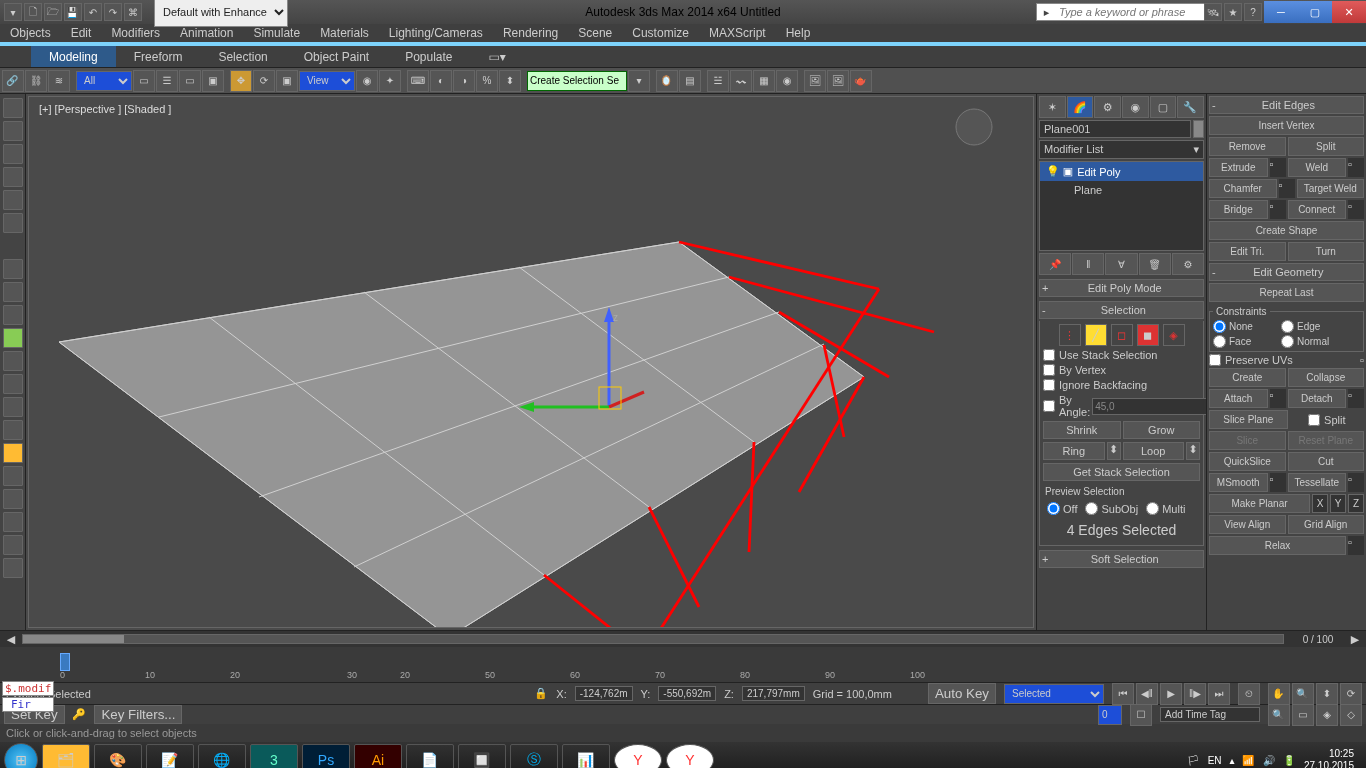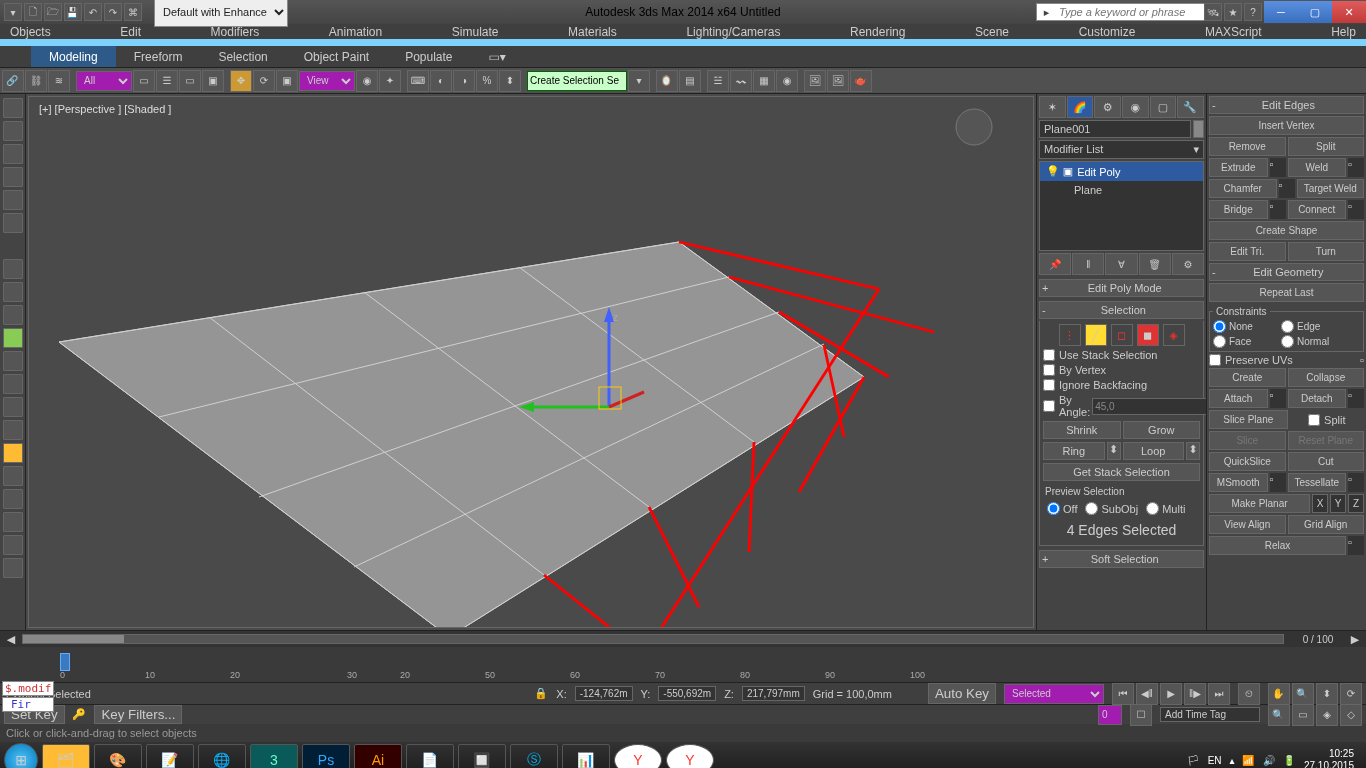--- a/index.html
+++ b/index.html
@@ -11,30 +11,30 @@
 .titlebar .center{position:absolute;left:50%;transform:translateX(-50%);color:#000;font-size:12px;}
 .titlebar .search{position:absolute;right:160px;width:170px;height:18px;background:#fff;border:1px solid #888;display:flex;align-items:center;}
 .titlebar .search input{width:150px;border:none;outline:none;font-size:11px;font-style:italic;color:#888;padding:0 3px;}
 .titlebar .search .arr{width:20px;text-align:center;color:#444;}
 .titlebar .right-icons{position:absolute;right:104px;display:flex;gap:2px;}
 .titlebar .winbtns{position:absolute;right:0;display:flex;}
 .winbtn{width:34px;height:22px;display:flex;align-items:center;justify-content:center;color:#fff;font-size:11px;}
 .minb{background:linear-gradient(#5b8fe0,#3a6fc0);}
 .maxb{background:linear-gradient(#5b8fe0,#3a6fc0);}
 .closeb{background:linear-gradient(#e05b5b,#c03a3a);}
-.menubar{height:22px;background:#3f3f3f;display:flex;align-items:center;padding:0 10px;gap:20px;border-bottom:7px solid #7dd3fc;justify-content:space-between;}
+.menubar{height:22px;background:#3f3f3f;display:flex;align-items:center;padding:0 10px;gap:20px;border-bottom:4px solid #7dd3fc;}
 .menubar span{color:#ccc;font-size:12px;}
 .ribbon{height:22px;background:#3f3f3f;display:flex;align-items:center;border-bottom:1px solid #222;}
 .ribtab{padding:0 18px;height:100%;display:flex;align-items:center;font-size:12px;color:#ccc;}
 .ribtab.active{background:#2e5a8a;color:#fff;margin-left:31px;}
 .toolbar{height:26px;background:#505050;border-bottom:1px solid #222;display:flex;align-items:center;padding:0 2px;gap:1px;}
 .tbtn{width:22px;height:22px;background:#555;border:1px solid #666;display:flex;align-items:center;justify-content:center;font-size:10px;color:#ccc;}
 .tsep{width:4px;}
 .tsel{background:#c9ffc9;border:1px solid #060;height:20px;font-size:10px;padding:0 2px;}
-.tinput{height:20px;background:#a21caf;border:1px solid #666;color:#ccc;font-size:10px;padding:0 3px;}
+.tinput{height:20px;background:#1d4ed8;border:1px solid #666;color:#ccc;font-size:10px;padding:0 3px;}
 .main{display:flex;height:536px;}
 .leftbar{width:26px;background:#444;border-right:1px solid #222;display:flex;flex-direction:column;gap:3px;padding-top:4px;align-items:center;}
 .lbtn{width:20px;height:20px;background:#555;border:1px solid #666;border-radius:1px;}
 .viewport{flex:1;background:#4a4a4a;position:relative;border:1px solid #666;margin:2px;}
 .viewport .label{position:absolute;top:6px;left:10px;color:#ddd;font-size:11px;}
 .viewport svg{position:absolute;top:0;left:0;}
 .annotation{position:absolute;top:10px;right:8px;color:#ff1a1a;font-size:15px;font-weight:bold;line-height:1.35;text-align:left;width:220px;}
 .cmdpanel{width:170px;background:#444;border-left:1px solid #222;display:flex;flex-direction:column;padding:2px;gap:2px;}
 .cp-tabs{display:flex;gap:1px;}
 .cp-tab{flex:1;height:22px;background:#555;border:1px solid #666;display:flex;align-items:center;justify-content:center;}

